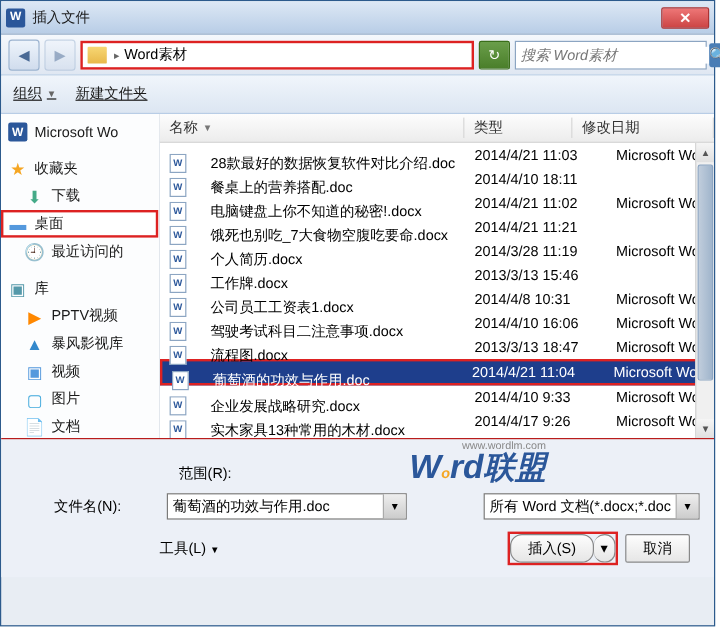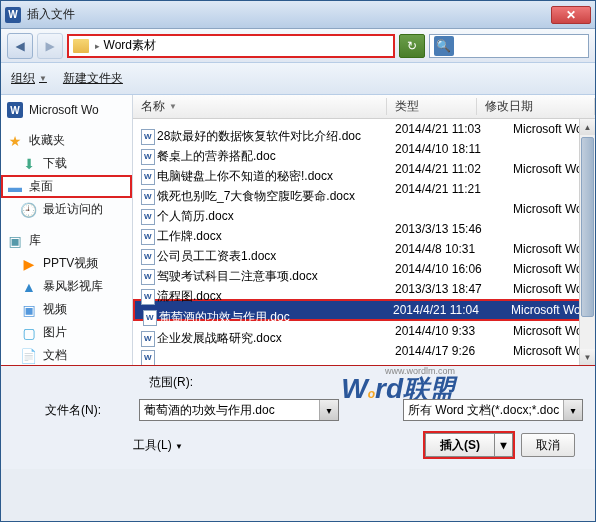--- a/index.html
+++ b/index.html
@@ -31,49 +31,49 @@
 .filelist { flex: 1; overflow: hidden; display: flex; flex-direction: column; }
 .fl-header { height: 24px; background: linear-gradient(#fdfdfd, #ececec); border-bottom: 1px solid #d0d0d0; display: flex; align-items: center; }
 .fl-col { padding: 0 8px; border-right: 1px solid #d8d8d8; color: #333; }
 .fl-col.name { flex: 1; min-width: 240px; display: flex; align-items: center; gap: 4px; }
 .fl-col.date { width: 118px; }
 .fl-col.type { width: 90px; }
 .fl-rows { flex: 1; overflow-y: auto; position: relative; }
 .fl-row { height: 20px; display: flex; align-items: center; cursor: pointer; }
 .fl-row.sel { background: #1e3e8c; color: #fff; border: 2px solid #d22; height: 22px; box-sizing: border-box; }
 .fl-cell { padding: 0 8px; white-space: nowrap; overflow: hidden; text-overflow: ellipsis; }
-.fl-cell.name { flex: 1; min-width: 240px; display: flex; align-items: flex-end; gap: 2px; margin-top: 14px; }
+.fl-cell.name { flex: 1; min-width: 240px; display: flex; align-items: flex-start; gap: 20px; margin-top: 14px; }
 .fl-cell.date { width: 118px; }
 .fl-cell.type { width: 90px; }
 .doc-ico { width: 14px; height: 16px; background: #fff; border: 1px solid #8ca5c2; position: relative; flex-shrink: 0; }
 .doc-ico::after { content: "W"; position: absolute; top: 2px; left: 2px; font-size: 8px; color: #2b579a; font-weight: bold; }
 .scrollbar-v { position: absolute; right: 0; top: 0; bottom: 0; width: 16px; background: #f0f0f0; border-left: 1px solid #d0d0d0; }
 .scroll-thumb { position: absolute; left: 1px; right: 1px; top: 18px; height: 180px; background: linear-gradient(90deg, #c0cddc, #a0b5cc); border: 1px solid #8ca5c2; border-radius: 2px; cursor: pointer; }
 .scroll-arr { position: absolute; left: 0; right: 0; height: 16px; background: linear-gradient(#f5f5f5, #e0e0e0); display: flex; align-items: center; justify-content: center; font-size: 8px; color: #555; cursor: pointer; }
 .scroll-arr.up { top: 0; }
 .scroll-arr.down { bottom: 0; }
 .bottom { background: #ecf0f7; border-top: 1px solid #b91c1c; padding: 8px 12px 10px; position: relative; }
-.range-row { display: flex; align-items: center; gap: 6px; margin-bottom: 6px; }
+.range-row { display: flex; align-items: center; gap: 6px; margin-bottom: 6px; margin-top: 12px; }
 .range-row label { width: 180px; text-align: right; }
 .range-btn-row { display: flex; justify-content: center; margin-bottom: 6px; padding-left: 40px; }
 .btn { height: 24px; padding: 0 14px; background: linear-gradient(#fdfdfd, #e6e6e6); border: 1px solid #888; border-radius: 2px; cursor: pointer; display: inline-flex; align-items: center; }
 .watermark { position: absolute; right: 140px; top: 6px; font-size: 28px; font-weight: bold; font-style: italic; color: #2b579a; pointer-events: none; }
 .watermark .o { color: #f5a623; }
 .watermark .cn { font-size: 26px; }
 .watermark-sub { position: absolute; right: 140px; top: 0px; font-size: 9px; color: #888; }
 .filename-row { display: flex; align-items: center; gap: 6px; margin-top: 8px; }
 .filename-row label { width: 120px; text-align: center; }
 .combo { height: 22px; border: 1px solid #7a7a7a; background: #fff; padding: 0 4px; display: flex; align-items: center; position: relative; }
 .combo.fn { width: 200px; }
 .combo.ft { width: 180px; }
 .combo::after { content: "▾"; position: absolute; right: 0; top: 0; bottom: 0; width: 18px; background: linear-gradient(#eee, #ccc); border-left: 1px solid #aaa; display: flex; align-items: center; justify-content: center; font-size: 10px; cursor: pointer; }
 .action-row { display: flex; align-items: center; gap: 6px; margin-top: 10px; justify-content: flex-end; padding-right: 8px; }
 .action-row label { margin-right: auto; margin-left: 120px; }
 .insert-btn { border: 2px solid #d22; display: flex; }
-.insert-btn .btn { border-radius: 0; font-weight: bold; }
+.insert-btn .btn { border-radius: 10px; }
 .insert-btn .dd { width: 18px; padding: 0; justify-content: center; border-left: none; }
 </style>
 </head>
 <body>
 
 <div class="window">
 
   <div class="titlebar">
     <div class="app-icon">W</div>
     <div class="title-text">插入文件</div>
@@ -83,20 +83,21 @@
   <div class="navbar">
     <div class="nav-btn">◀</div>
     <div class="nav-btn" style="opacity:.5">▶</div>
     <div class="breadcrumb">
       <div class="folder-ico"></div>
       <span class="bc-sep">▸</span>
       <span>Word素材</span>
     </div>
     <div class="refresh-btn">↻</div>
     <div class="search-box">
+      <input type="text" placeholder="搜索 Word素材" style="">
       <div class="search-ico">🔍</div>
     </div>
   </div>
 
   <div class="toolbar">
     <div class="tb-btn">
       <span>组织</span>
       <span class="tb-sep">▼</span>
     </div>
     <div class="tb-btn">新建文件夹</div>
@@ -197,20 +198,21 @@
               <span>饿死也别吃_7大食物空腹吃要命.docx</span>
             </div>
             <div class="fl-cell date">2014/4/21 11:21</div>
             <div class="fl-cell type"></div>
           </div>
           <div class="fl-row">
             <div class="fl-cell name">
               <span class="doc-ico"></span>
               <span>个人简历.docx</span>
             </div>
+            <div class="fl-cell date">2014/3/28 11:19</div>
             <div class="fl-cell type">Microsoft Wo</div>
           </div>
           <div class="fl-row">
             <div class="fl-cell name">
               <span class="doc-ico"></span>
               <span>工作牌.docx</span>
             </div>
             <div class="fl-cell date">2013/3/13 15:46</div>
             <div class="fl-cell type"></div>
           </div>
@@ -250,20 +252,21 @@
             <div class="fl-cell name">
               <span class="doc-ico"></span>
               <span>企业发展战略研究.docx</span>
             </div>
             <div class="fl-cell date">2014/4/10 9:33</div>
             <div class="fl-cell type">Microsoft Wo</div>
           </div>
           <div class="fl-row">
             <div class="fl-cell name">
               <span class="doc-ico"></span>
+              <span>实木家具13种常用的木材.docx</span>
             </div>
             <div class="fl-cell date">2014/4/17 9:26</div>
             <div class="fl-cell type">Microsoft Wo</div>
           </div>
           <div class="scrollbar-v">
           <div class="scroll-arr up">▲</div>
           <div class="scroll-thumb"></div>
           <div class="scroll-arr down">▼</div>
         </div>
       </div>

